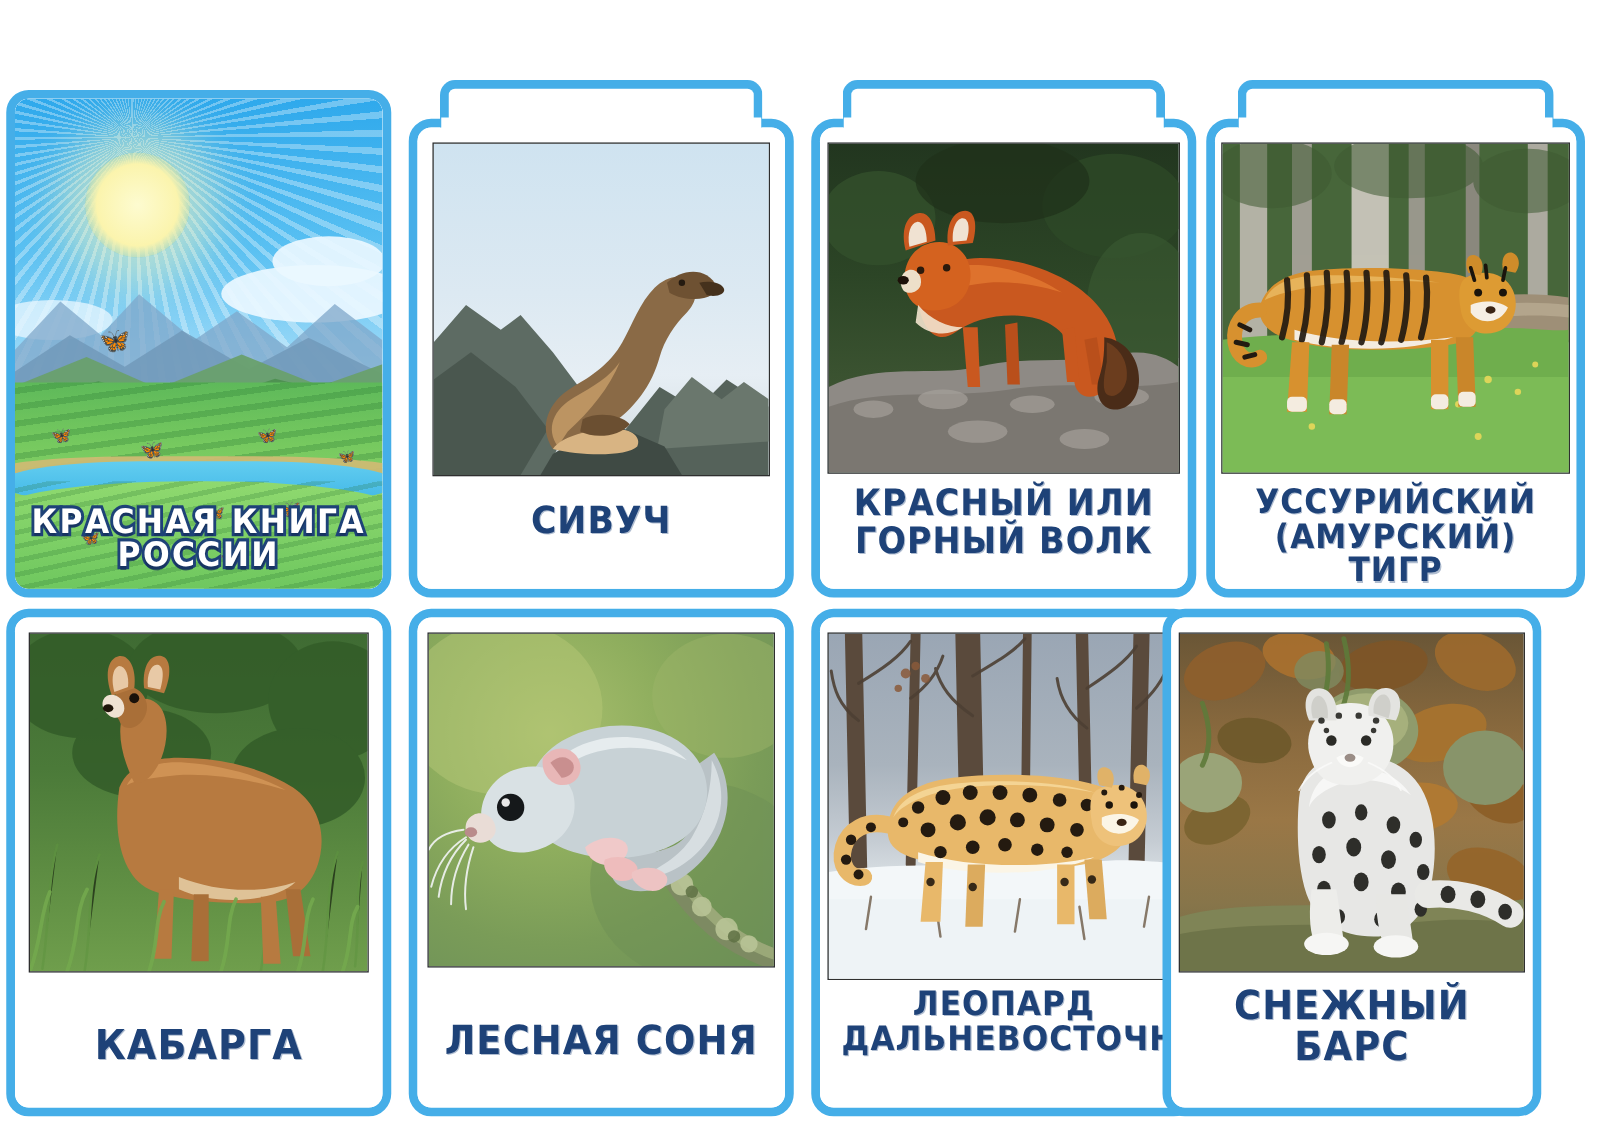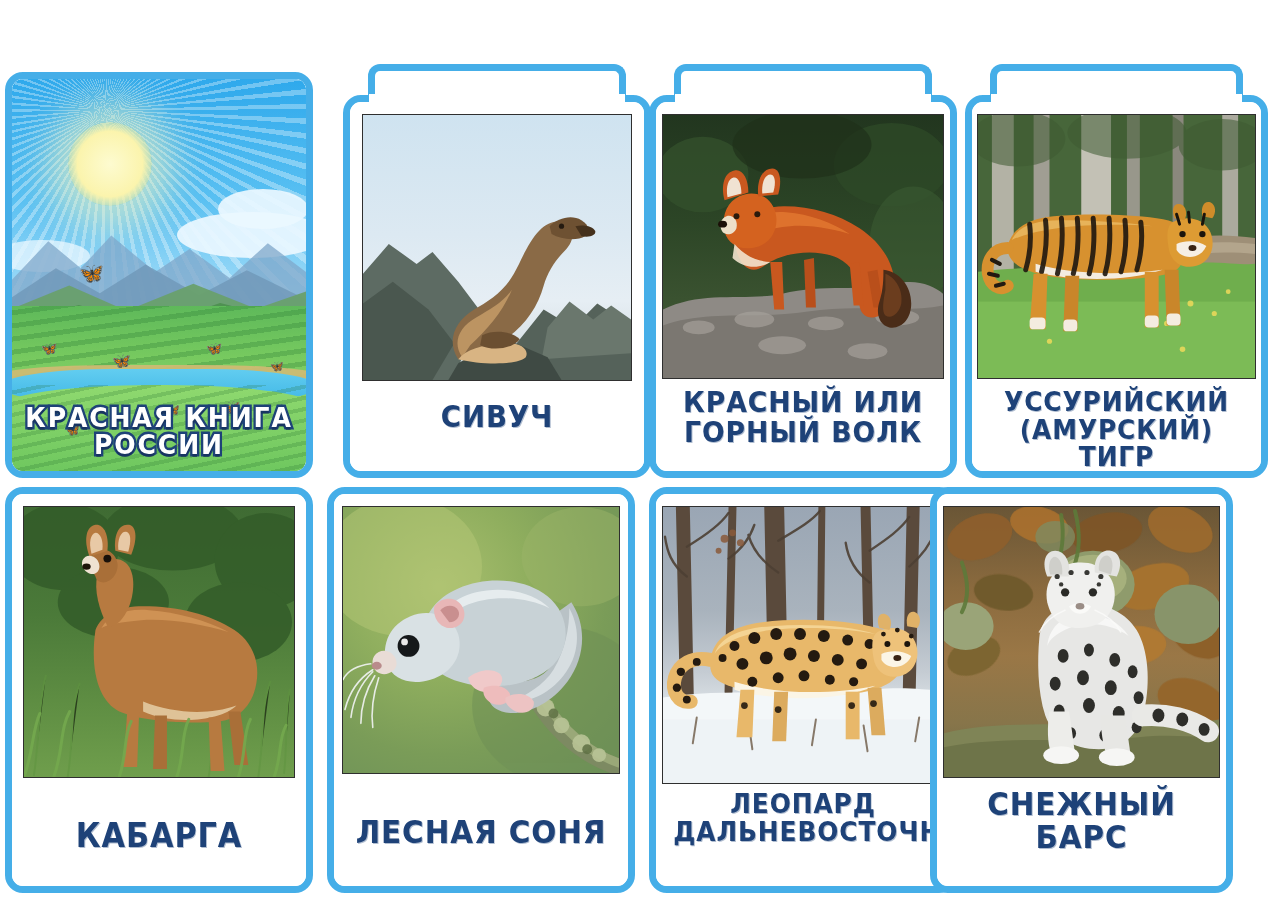--- a/index.html
+++ b/index.html
@@ -159,21 +159,21 @@
         <div class="bfly" style="left:56%;top:92%;color:#f2dd8c;font-size:13px;">🦋</div>
 
         <div class="title-text">
           <span>КРАСНАЯ КНИГА</span>
           <span>РОССИИ</span>
         </div>
       </div>
     </div>
   </div>
 
-  <div class="card" style="left:327px;top:95px;width:308px;height:383px;margin-left:16px;">
+  <div class="card" style="left:327px;top:95px;width:308px;height:383px;">
     <div class="tab"></div>
     <div class="tab-mask"></div>
     <div class="card-inner">
       <div class="photo" style="width:270px;height:267px;">
         <div class="scene" style="background:linear-gradient(180deg,#cfe3f0 0%,#dce9f2 45%,#e6eef4 70%,#cfd8dc 100%);">
           <svg viewBox="0 0 270 267" preserveAspectRatio="none" style="position:absolute;inset:0;width:100%;height:100%;">
 
             <path d="M0,160 L26,130 L54,150 L70,138 L96,168 L120,200 L90,267 L0,267 Z" fill="#5d6b63"></path>
             <path d="M0,190 L30,168 L66,196 L92,230 L70,267 L0,267 Z" fill="#4a574f"></path>
             <path d="M150,236 L182,196 L212,214 L236,190 L270,212 L270,267 L140,267 Z" fill="#55625a"></path>

